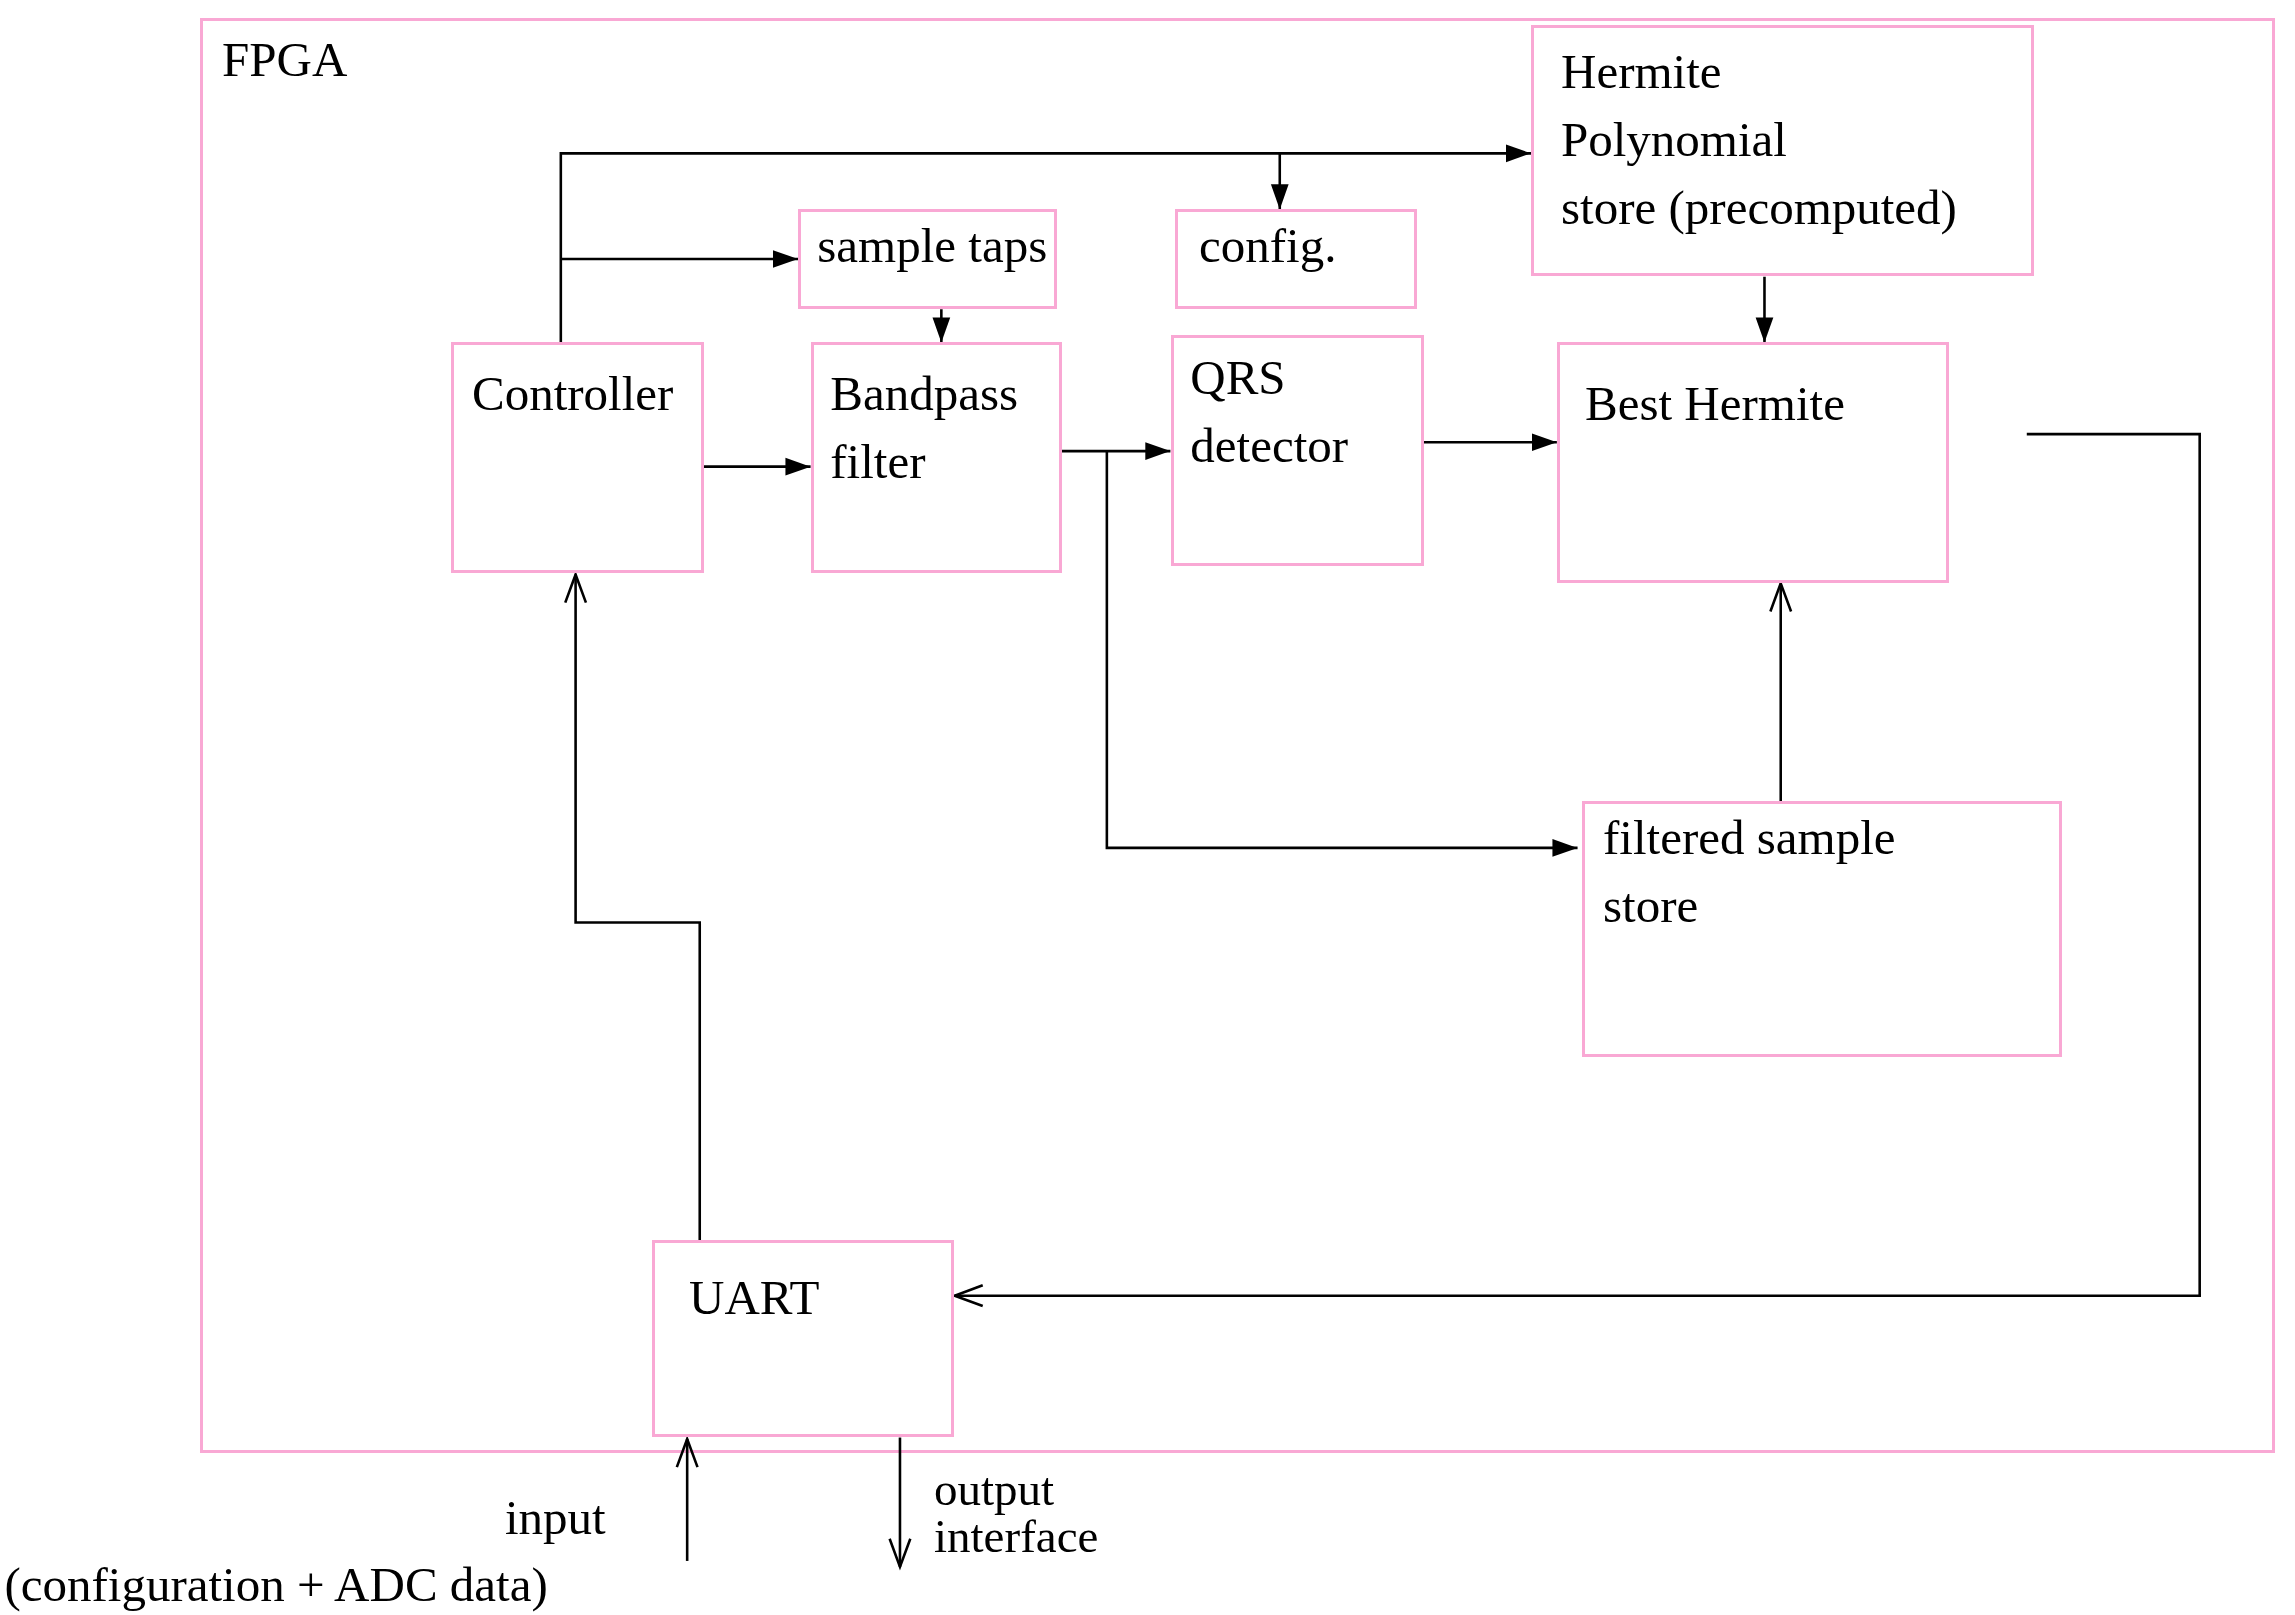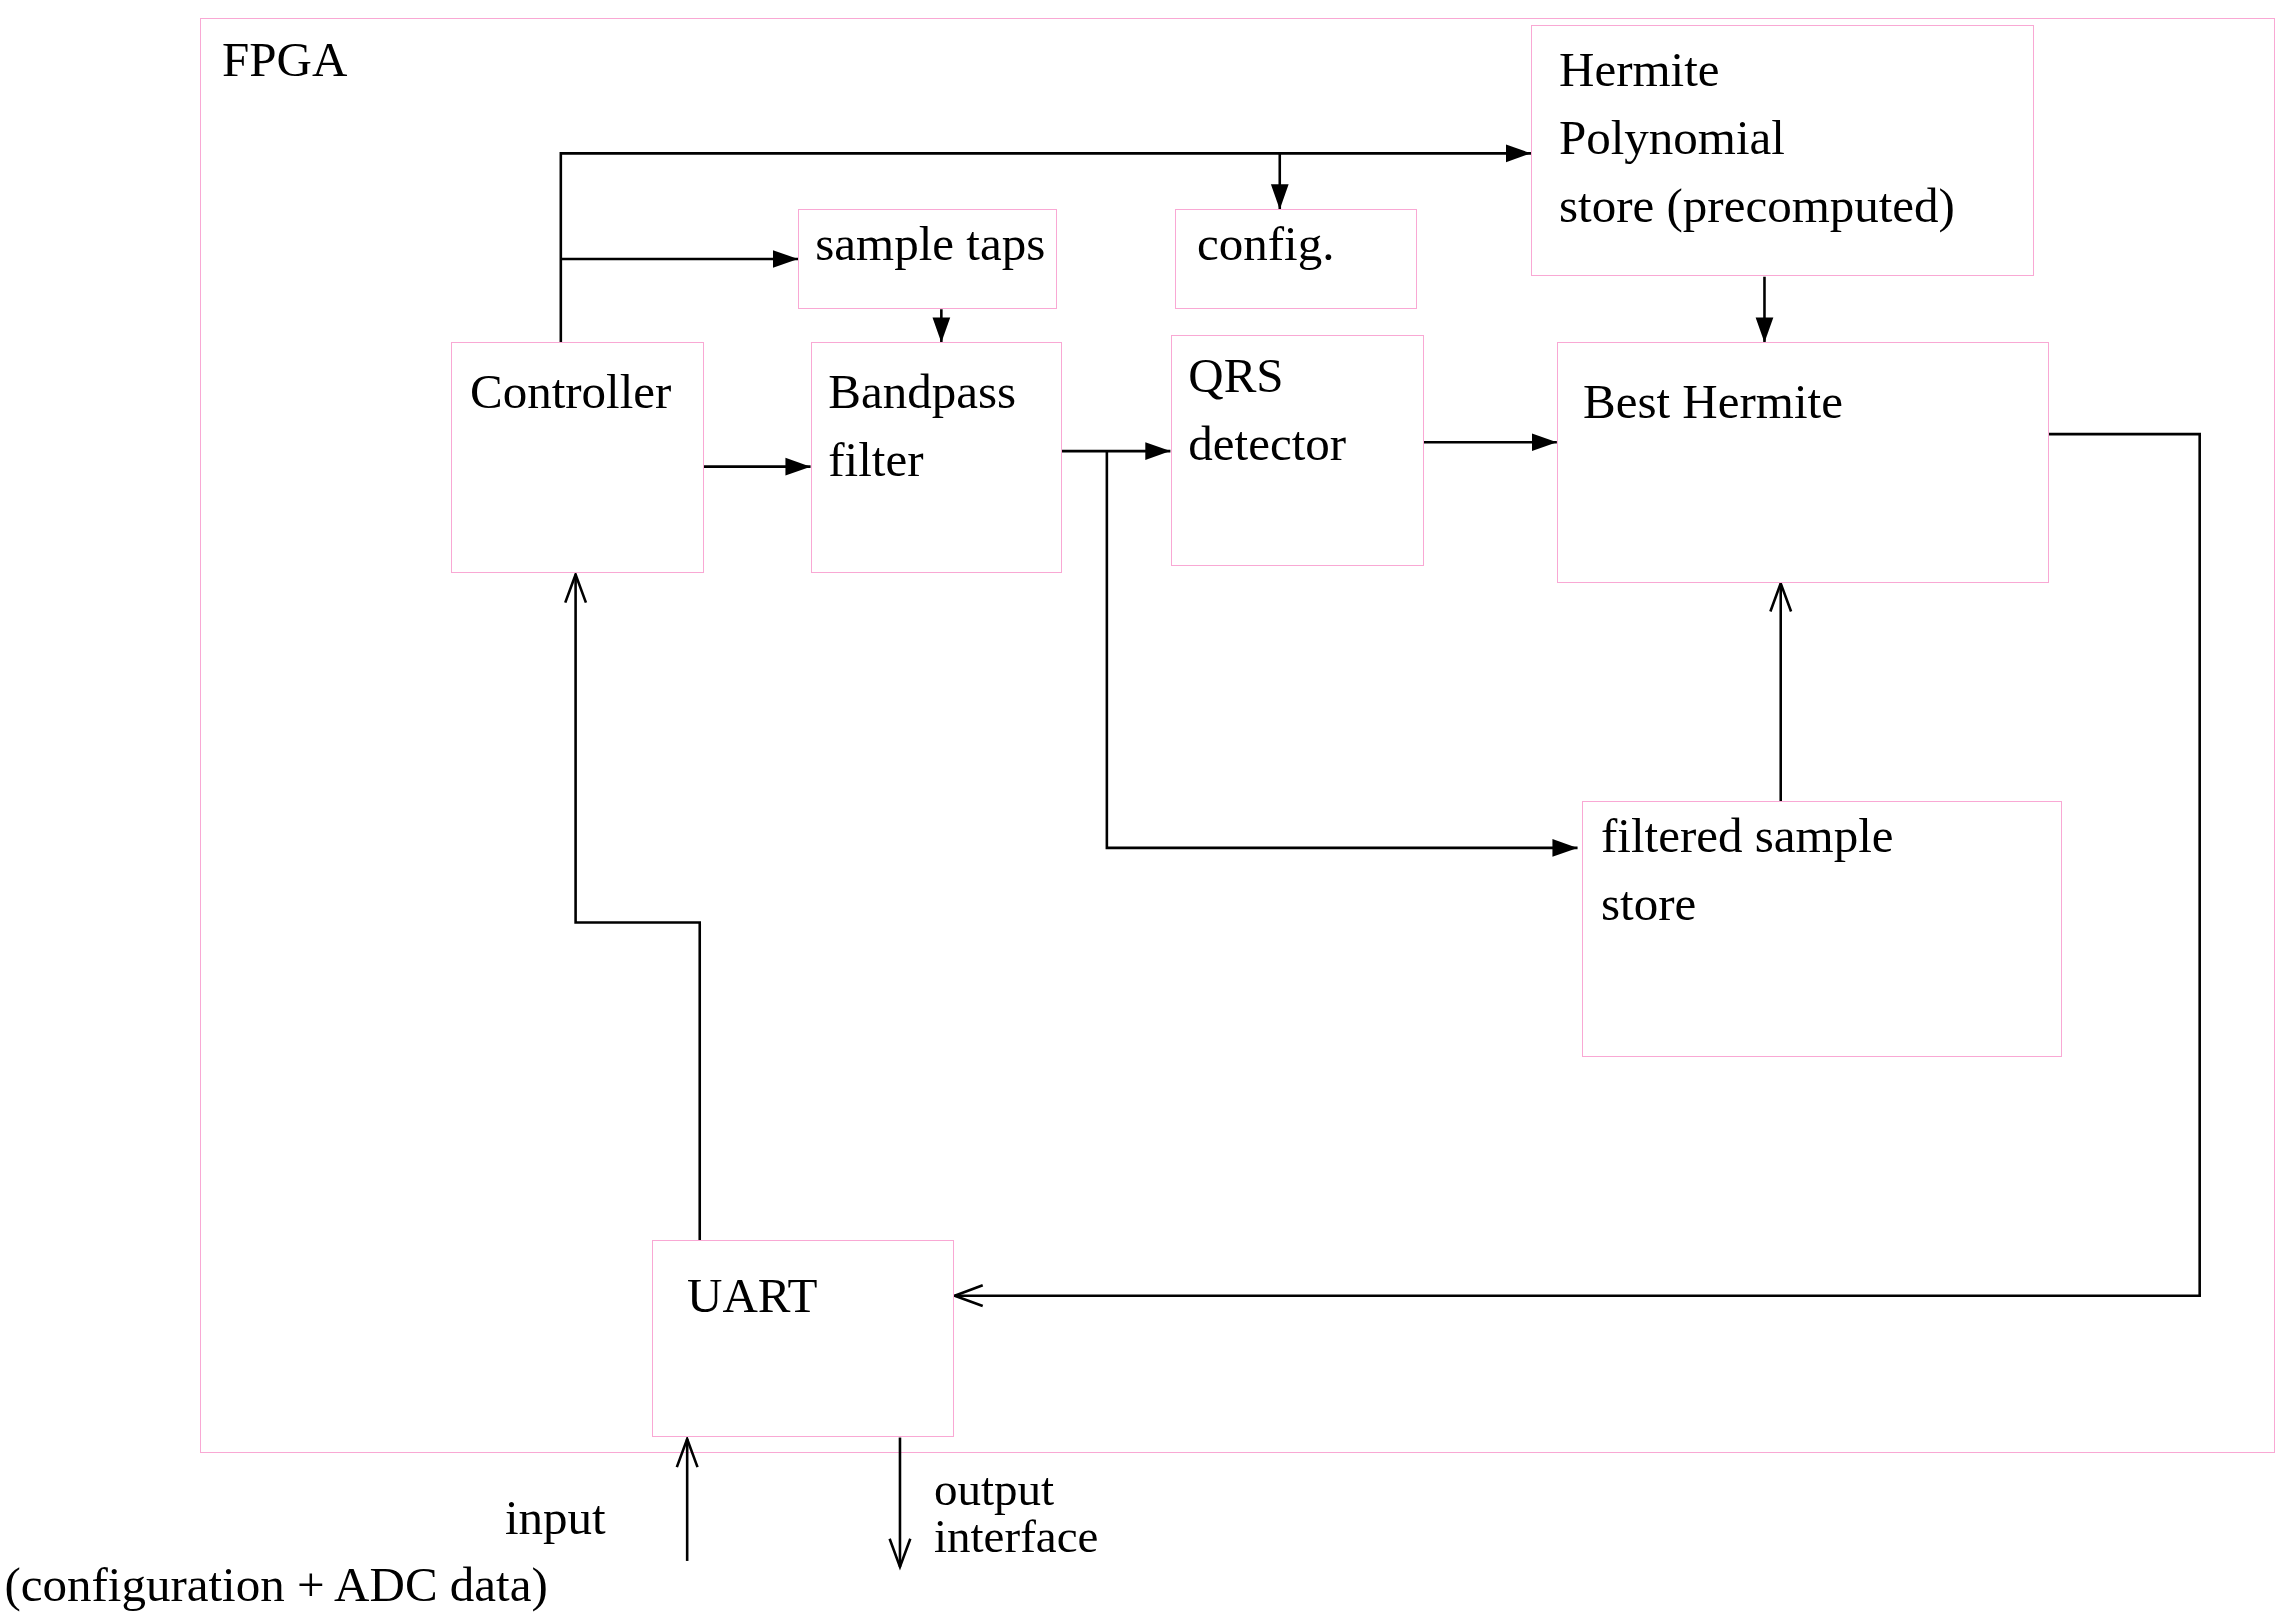--- a/index.html
+++ b/index.html
@@ -6,21 +6,21 @@
   #stage{
     position:relative;
     width:2295px;height:1616px;
     background:#ffffff;
     font-family:"Liberation Serif","DejaVu Serif",serif;
     color:#000;
   }
   #wires{position:absolute;left:0;top:0;width:2295px;height:1616px;}
   .box{
     position:absolute;
-    border:1px solid #f9a8d4;
+    border:3px solid #f9a8d4;
     box-sizing:border-box;
     background:#ffffff;
     font-size:49px;
     line-height:68px;
     white-space:nowrap;
   }
   .lbl{
     position:absolute;
     font-size:49px;
     line-height:68px;
@@ -28,21 +28,21 @@
   }
   
   #fpga{left:200px;top:18px;width:2075px;height:1435px;background:transparent;}
   #fpga-label{left:222px;top:26px;}
   #hermite  {left:1531px;top:25px; width:503px;height:251px;padding:10.3px 0 0 27px;}
   #ftaps    {left:798px;top:209px;width:259px;height:100px;padding:0 0 0 16.3px;}
   #config   {left:1175px;top:209px;width:242px;height:100px;padding:0 8px 0 21px;}
   #ctrl     {left:451px; top:342px;width:253px;height:231px;padding:15px 0 0 18px;}
   #bandpass {left:811px;top:342px;width:251px;height:231px;padding:15px 0 0 16.3px;}
   #qrs      {left:1171px;top:335px;width:253px;height:231px;padding:6px 0 0 16.3px;}
-  #best     {left:1557px;top:342px;width:492px;height:241px;padding:25px 0 0 25px;}
+  #best     {left:1557px;top:342px;width:392px;height:241px;padding:25px 0 0 25px;}
   #buffer   {left:1582px;top:801px;width:480px;height:256px;padding:0 0 0 18px;}
   #uart     {left:652px; top:1240px;width:302px;height:197px;padding:21px 0 0 34px;}
   #input-label {left:505px;top:1484px;}
   #input-detail{left:4.4px;  top:1551px;}
   #output-label{left:934px;top:1466px;font-size:47px;line-height:47px;}
 </style>
 </head>
 <body>
 
 <div id="stage">

